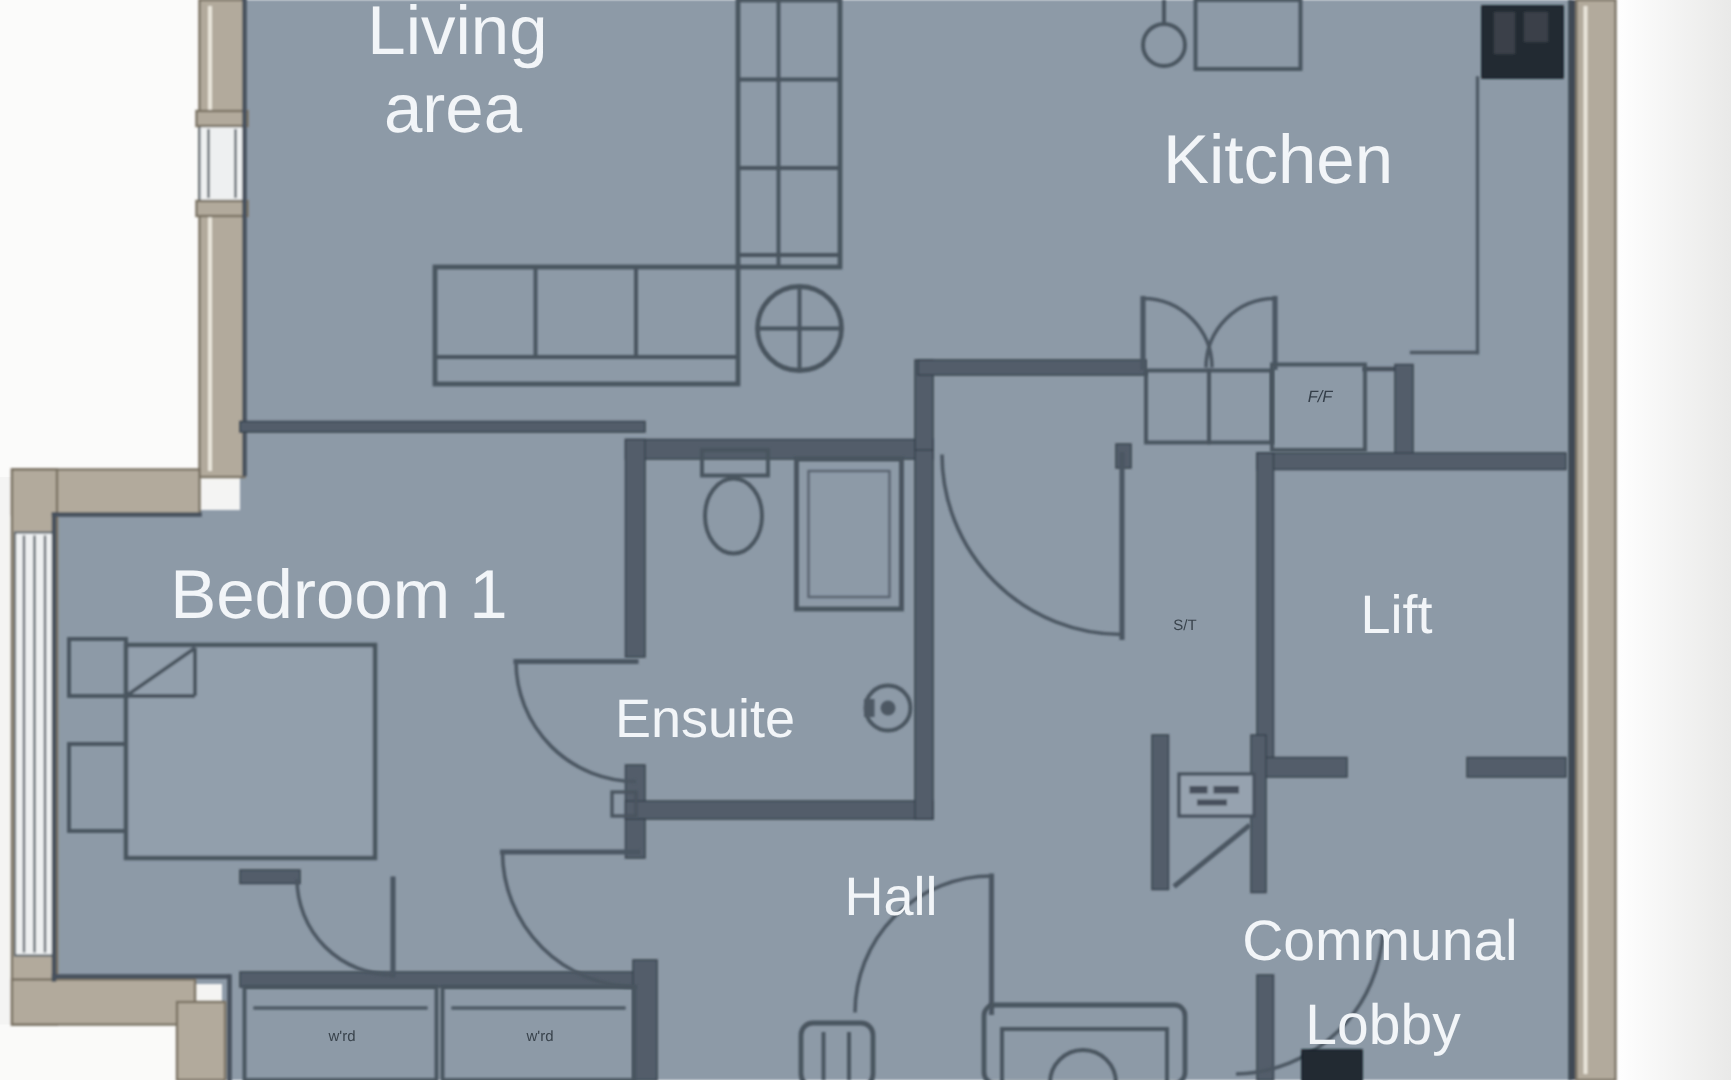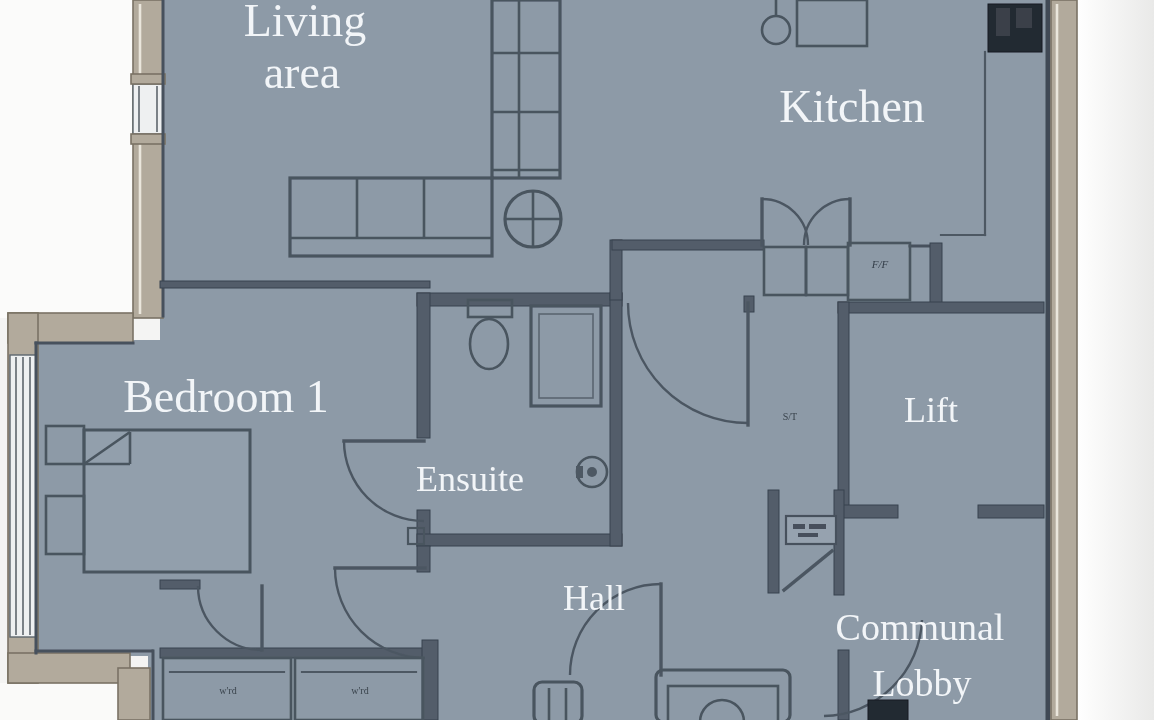--- a/index.html
+++ b/index.html
@@ -1,17 +1,17 @@
 <!DOCTYPE html>
 <html><head>
 <meta charset="utf-8">
 <style>
   html,body { margin:0; padding:0; background:#ffffff; }
   .stage { position:relative; width:1154px; height:720px; overflow:hidden;
-           font-family:Liberation Serif, serif; }
+           font-family:Liberation Sans, sans-serif; }
   svg { display:block; }
   .band   { fill:#b2aa9c; stroke:#7a7264; stroke-width:1.6; }
   .bandhl { stroke:#eae6dc; stroke-width:2.6; fill:none; }
   .wall   { fill:#525d6b; stroke:#39434e; stroke-width:1; }
   .ln     { stroke:#46515d; stroke-width:3; fill:none; stroke-linecap:square; }
   .ln2    { stroke:#4d5864; stroke-width:2.2; fill:none; stroke-linecap:square; }
   .furn   { stroke:#49545f; stroke-width:2.6; fill:none; }
   .furnth { stroke:#49545f; stroke-width:3.2; fill:none; }
   .arc    { stroke:#4c5762; stroke-width:2.4; fill:none; }
   .leaf   { stroke:#4c5762; stroke-width:3.4; fill:none; stroke-linecap:square; }

